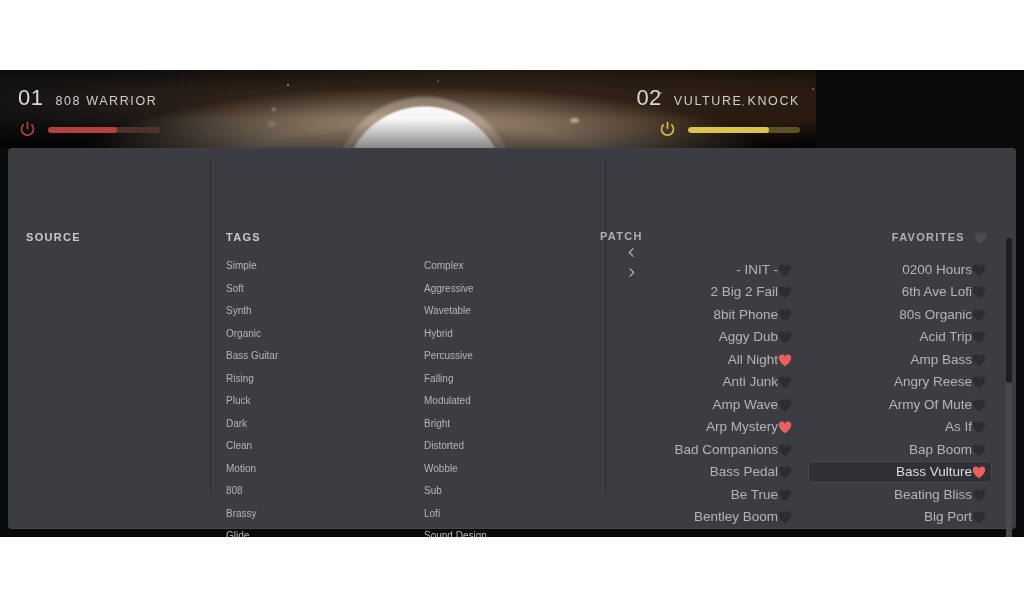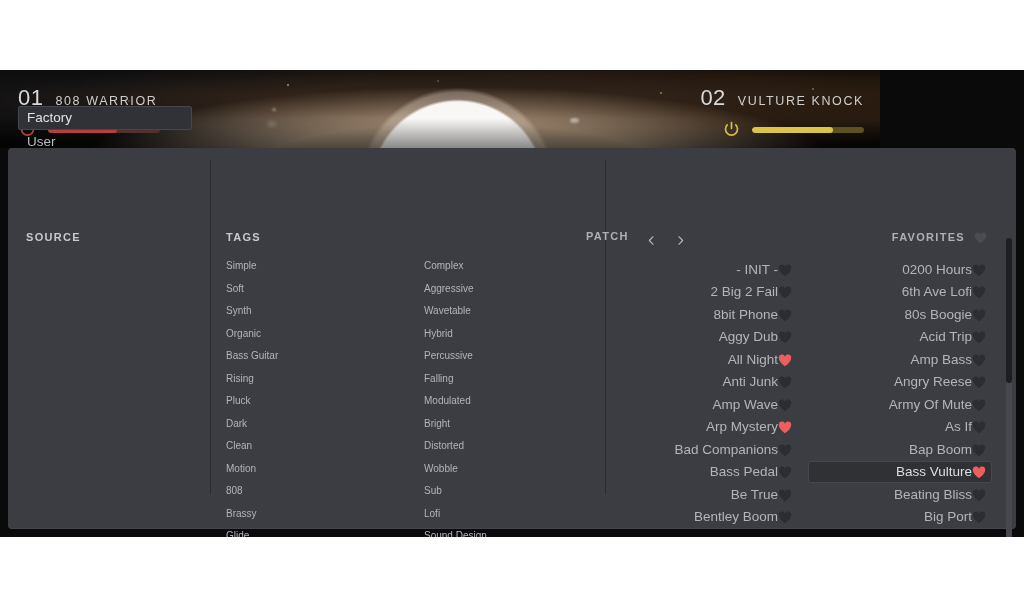--- a/index.html
+++ b/index.html
@@ -1,21 +1,21 @@
 <!DOCTYPE html>
 <html><head>
 <meta charset="utf-8">
 <style>
   html,body{margin:0;padding:0;background:#ffffff;}
   body{width:1024px;height:615px;font-family:"Liberation Sans",sans-serif;overflow:hidden;}
 
   #app{position:absolute;left:0;top:70px;width:1024px;height:467px;background:#0a0a0a;overflow:hidden;}
 
   
-  .header{position:relative;width:880px;height:78px;overflow:hidden;background:#090807;}
+  .header{position:relative;width:816px;height:78px;overflow:hidden;background:#090807;}
   .space{position:absolute;inset:0;
     background:
       radial-gradient(circle at 52% 150%, rgba(255,255,255,0.95) 0 18%, rgba(255,240,225,0.30) 18.6% 20%, rgba(0,0,0,0) 21%),
       radial-gradient(ellipse at 52% 118%, rgba(255,225,190,0.55) 0 30%, rgba(0,0,0,0) 58%),
       radial-gradient(ellipse at 72% 40%, rgba(150,90,40,0.22) 0 40%, rgba(0,0,0,0) 72%),
       radial-gradient(ellipse at 30% 30%, rgba(60,60,70,0.18) 0 40%, rgba(0,0,0,0) 70%),
       linear-gradient(180deg,#0c0b0a 0%,#0a0908 60%,#080707 100%);
   }
   .stars{position:absolute;inset:0;opacity:.85;}
   .st{position:absolute;border-radius:50%;background:#fff;}
@@ -44,21 +44,21 @@
   
   .src-list{position:absolute;left:18px;top:36px;width:174px;}
   .src-item{height:24px;line-height:24px;padding-left:9px;font-size:13.5px;color:#b9bbc0;border-radius:3px;}
   .src-item.sel{background:#303237;color:#e2e3e6;box-shadow:0 0 0 1px #45474d inset;}
 
   
   .tag-col{position:absolute;top:34px;}
   .tag{height:22.5px;line-height:22.5px;font-size:10px;color:#b3b5ba;white-space:nowrap;}
 
   
-  .patchhead{position:absolute;left:586px;top:160px;display:flex;align-items:flex-start;gap:0;}
+  .patchhead{position:absolute;left:600px;top:160px;display:flex;align-items:flex-end;gap:0;flex-direction:column;}
   .arrow{width:22px;height:20px;display:flex;align-items:center;justify-content:center;color:#b9bbc0;}
   .favhead{position:absolute;right:36px;top:160px;display:flex;align-items:center;gap:9px;padding-left:28px;}
   .favlabel{font-size:11px;font-weight:bold;letter-spacing:1.3px;color:#aeb0b5;}
 
   .plist{position:absolute;top:188px;width:184px;}
   .prow{position:relative;height:22.5px;display:flex;align-items:center;border-radius:3px;padding:0 6px 0 8px;text-align:right;}
   .prow.sel{background:#2f3135;box-shadow:0 0 0 1px #46484e inset;}
   .pname{font-size:13.5px;color:#b3b5ba;white-space:nowrap;flex:1;}
   .prow.sel .pname{color:#dcdee1;}
   .heart{width:14px;height:13px;flex:0 0 14px;}
@@ -129,28 +129,20 @@
       </div>
     </div>
   </div>
 
   <div class="browser">
     <div class="vdiv" style="left:202px;"></div>
     <div class="vdiv" style="left:597px;"></div>
   </div>
 
   <div class="colhead" style="left:26px;top:161px;">SOURCE</div>
-  <div class="src-list">
-    <div class="src-item sel">
-      <span>Factory</span>
-    </div>
-    <div class="src-item">
-      <span>User</span>
-    </div>
-  </div>
 
   <div class="colhead" style="left:226px;top:161px;">TAGS</div>
   <div class="tag-col" style="left:226px;top:185px;">
     <div class="tag">Simple</div>
     <div class="tag">Soft</div>
     <div class="tag">Synth</div>
     <div class="tag">Organic</div>
     <div class="tag">Bass Guitar</div>
     <div class="tag">Rising</div>
     <div class="tag">Pluck</div>
@@ -281,21 +273,21 @@
             <path d="M12 21 C 12 21 1.5 13.6 1.5 7.2 A 5.4 5.4 0 0 1 12 4.7 A 5.4 5.4 0 0 1 22.5 7.2 C 22.5 13.6 12 21 12 21 Z" fill="#2c2d31"></path>
           </svg></span>
       </div>
     <div class="prow">
         <span class="pname">6th Ave Lofi</span>
         <span class="heart"><svg viewBox="0 0 24 22" width="14" height="13">
             <path d="M12 21 C 12 21 1.5 13.6 1.5 7.2 A 5.4 5.4 0 0 1 12 4.7 A 5.4 5.4 0 0 1 22.5 7.2 C 22.5 13.6 12 21 12 21 Z" fill="#2c2d31"></path>
           </svg></span>
       </div>
     <div class="prow">
-        <span class="pname">80s Boogie</span>
+        <span class="pname">80s Organic</span>
         <span class="heart"><svg viewBox="0 0 24 22" width="14" height="13">
             <path d="M12 21 C 12 21 1.5 13.6 1.5 7.2 A 5.4 5.4 0 0 1 12 4.7 A 5.4 5.4 0 0 1 22.5 7.2 C 22.5 13.6 12 21 12 21 Z" fill="#2c2d31"></path>
           </svg></span>
       </div>
     <div class="prow">
         <span class="pname">Acid Trip</span>
         <span class="heart"><svg viewBox="0 0 24 22" width="14" height="13">
             <path d="M12 21 C 12 21 1.5 13.6 1.5 7.2 A 5.4 5.4 0 0 1 12 4.7 A 5.4 5.4 0 0 1 22.5 7.2 C 22.5 13.6 12 21 12 21 Z" fill="#2c2d31"></path>
           </svg></span>
       </div>

